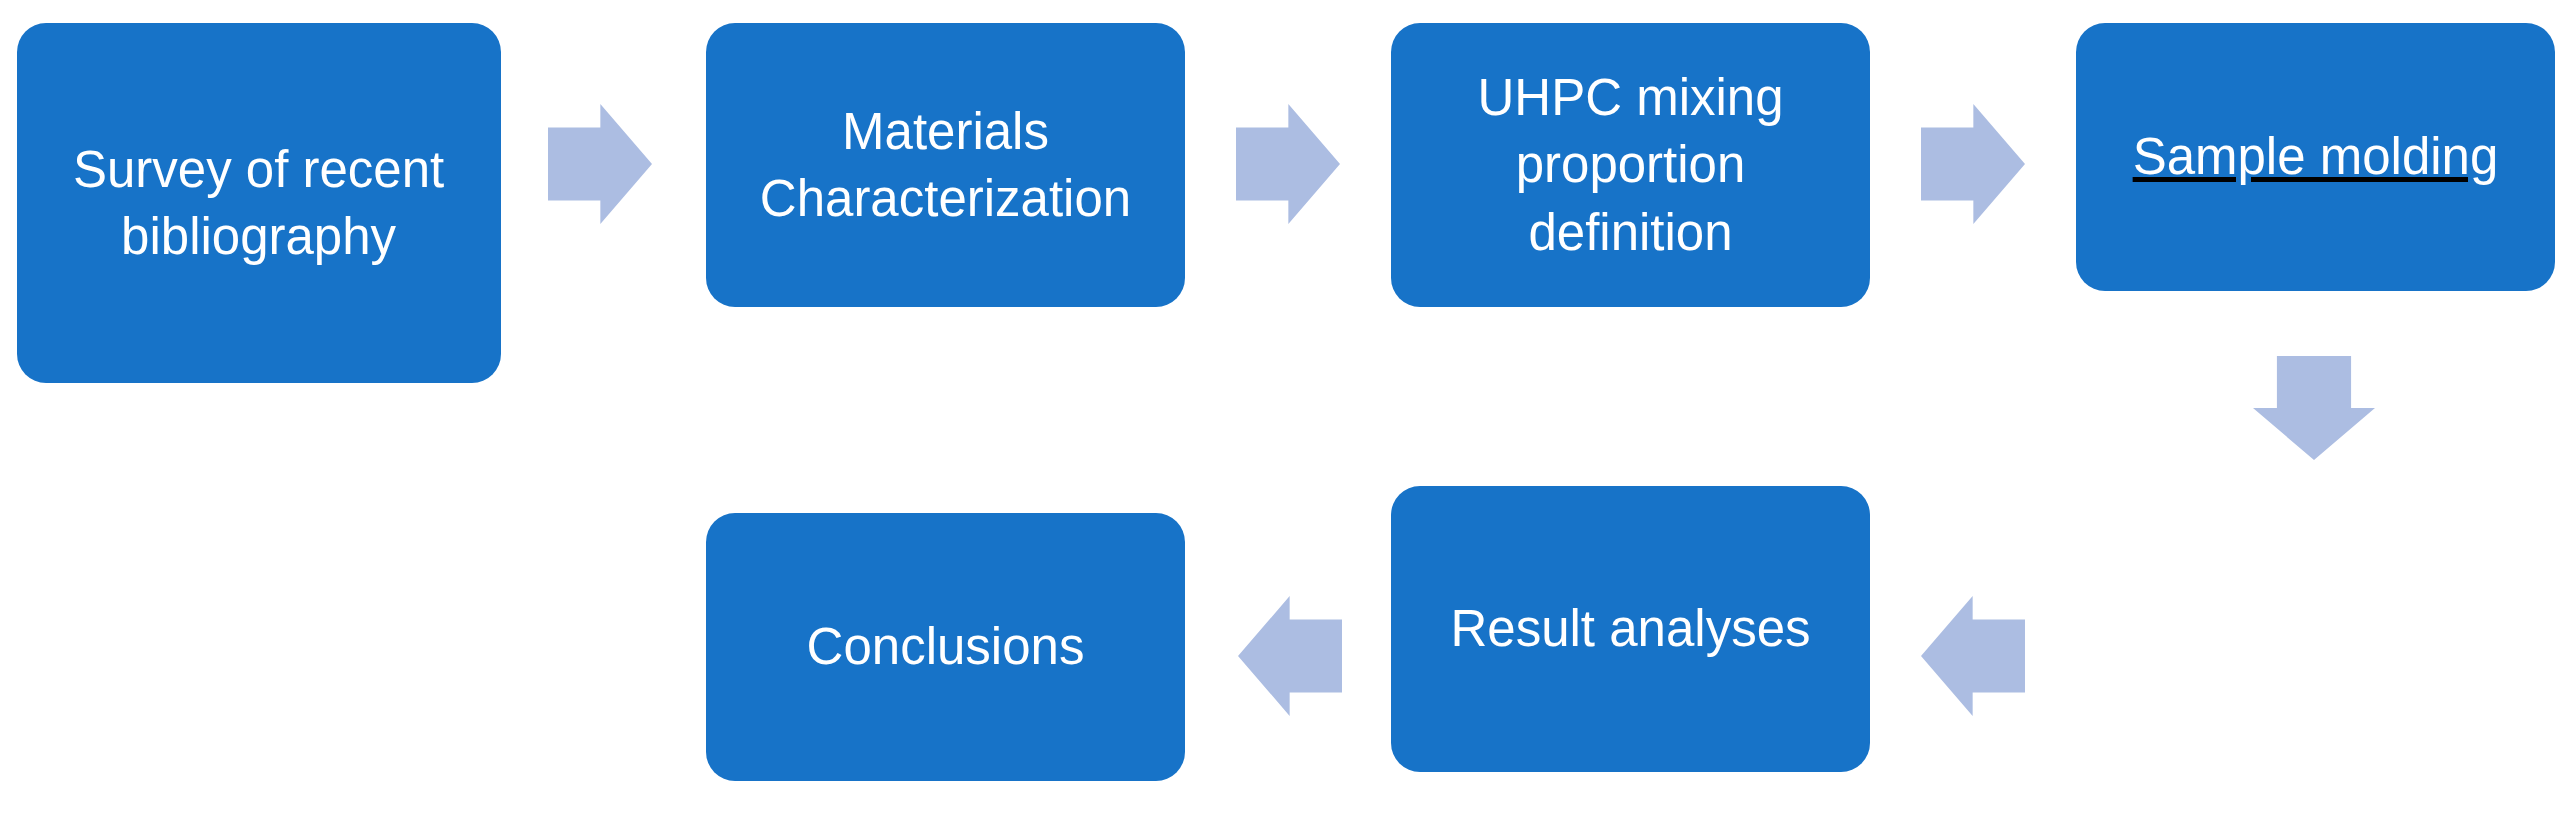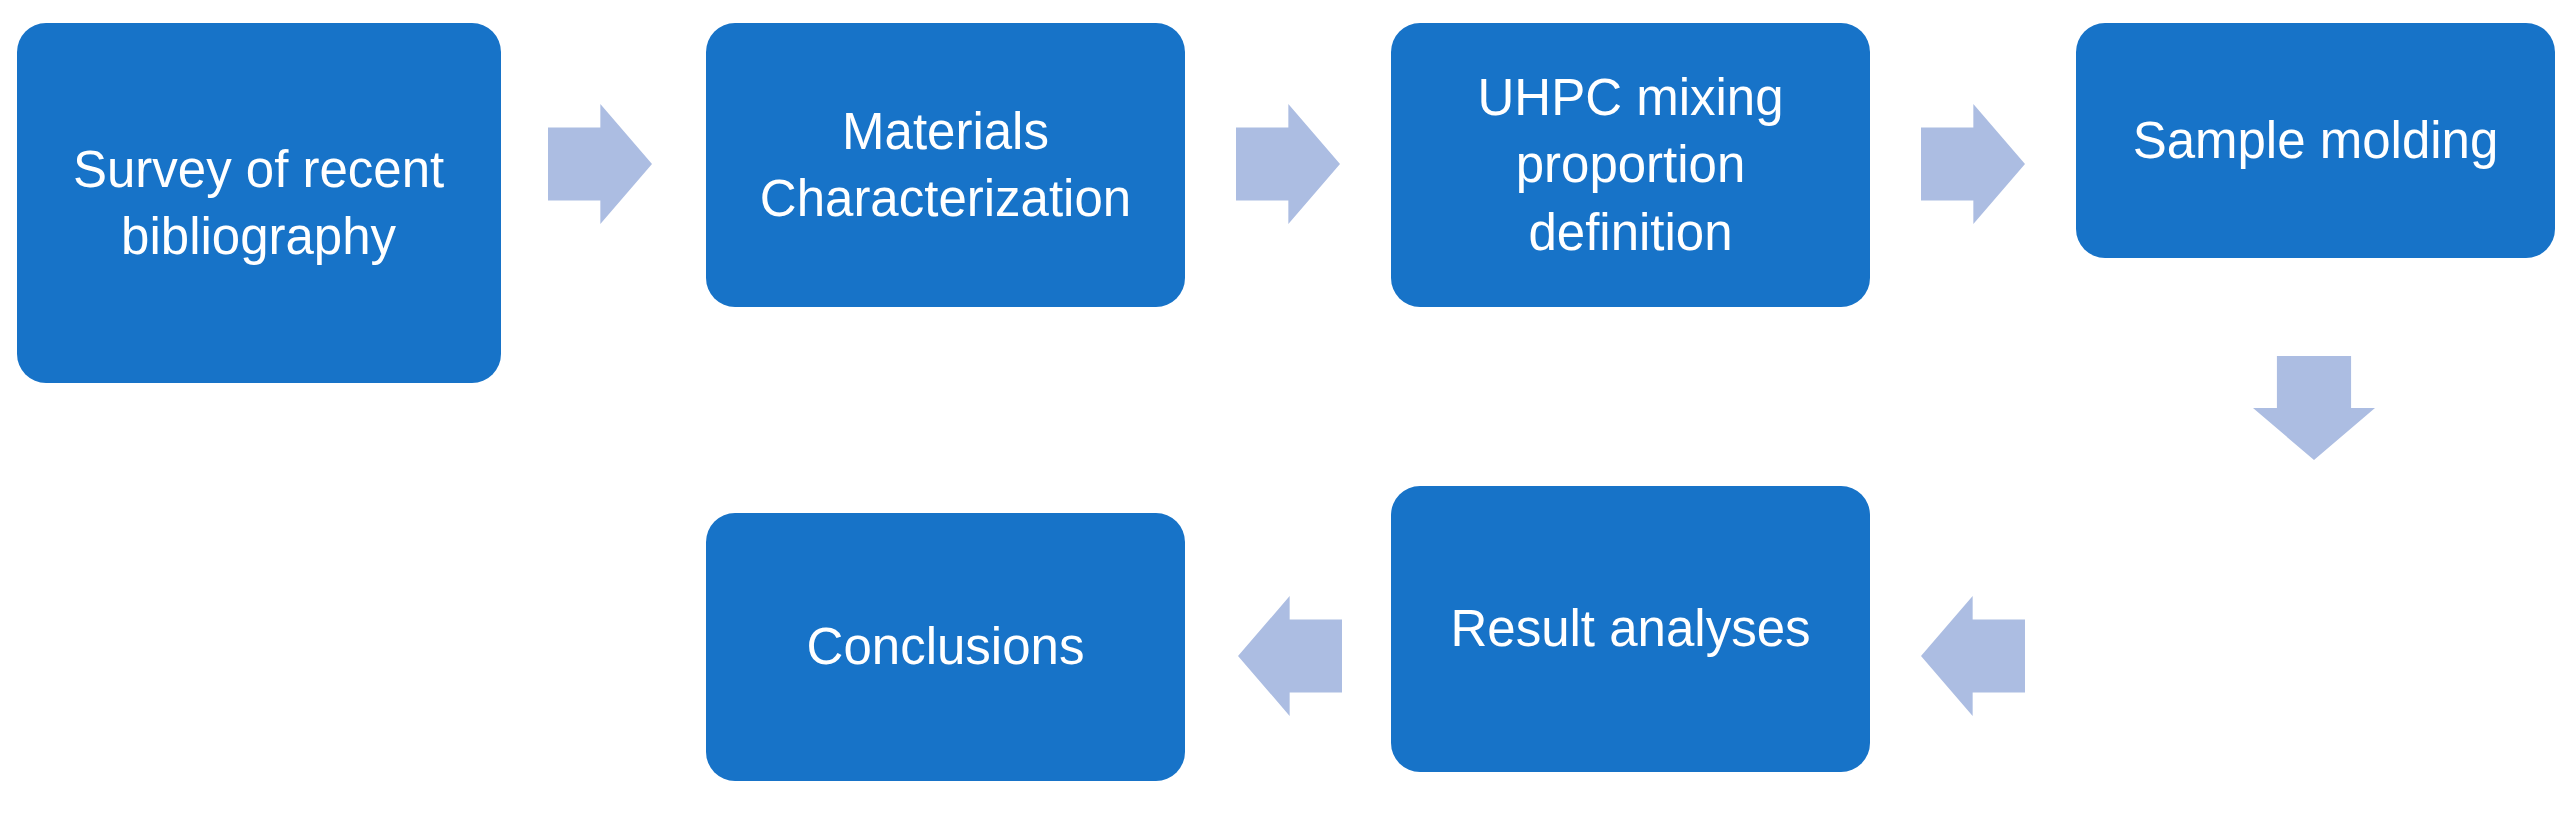--- a/index.html
+++ b/index.html
@@ -51,21 +51,21 @@
     <span class="node-label">UHPC mixing
 proportion
 definition</span>
   </div>
 
   <div class="node" style="left:706px;top:23px;width:479px;height:284px;">
     <span class="node-label">Materials
 Characterization</span>
   </div>
 
-  <div class="node" style="left:2076px;top:23px;width:479px;height:235px;">
+  <div class="node" style="left:2076px;top:23px;width:479px;height:268px;text-decoration:underline;">
     <span class="node-label">Sample molding</span>
   </div>
 
 
   <div class="node" style="left:1391px;top:486px;width:479px;height:286px;justify-content:center;">
     <span class="node-label">Result analyses</span>
   </div>
 
   <div class="node" style="left:706px;top:513px;width:479px;height:268px;">
     <span class="node-label">Conclusions</span>

